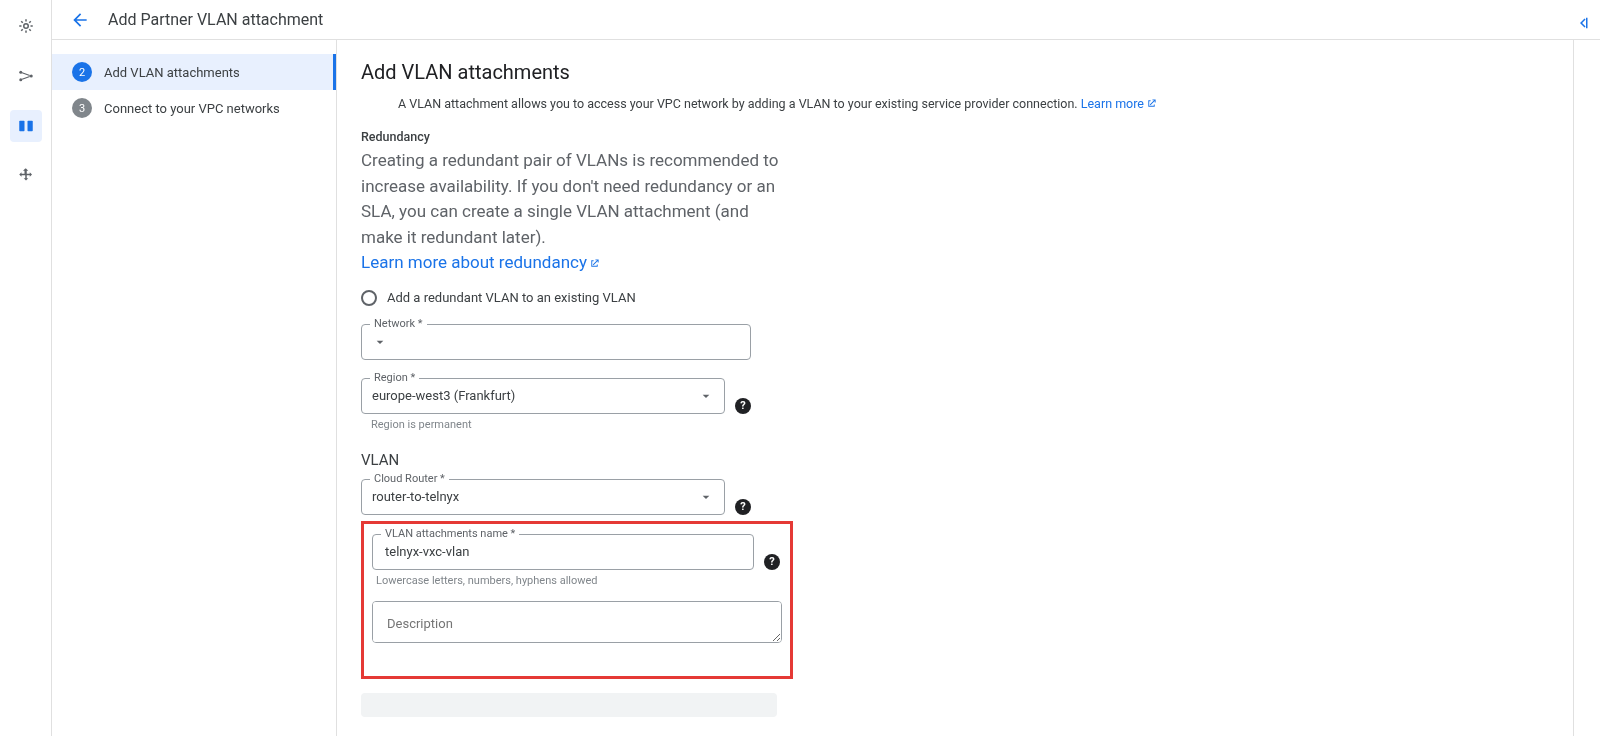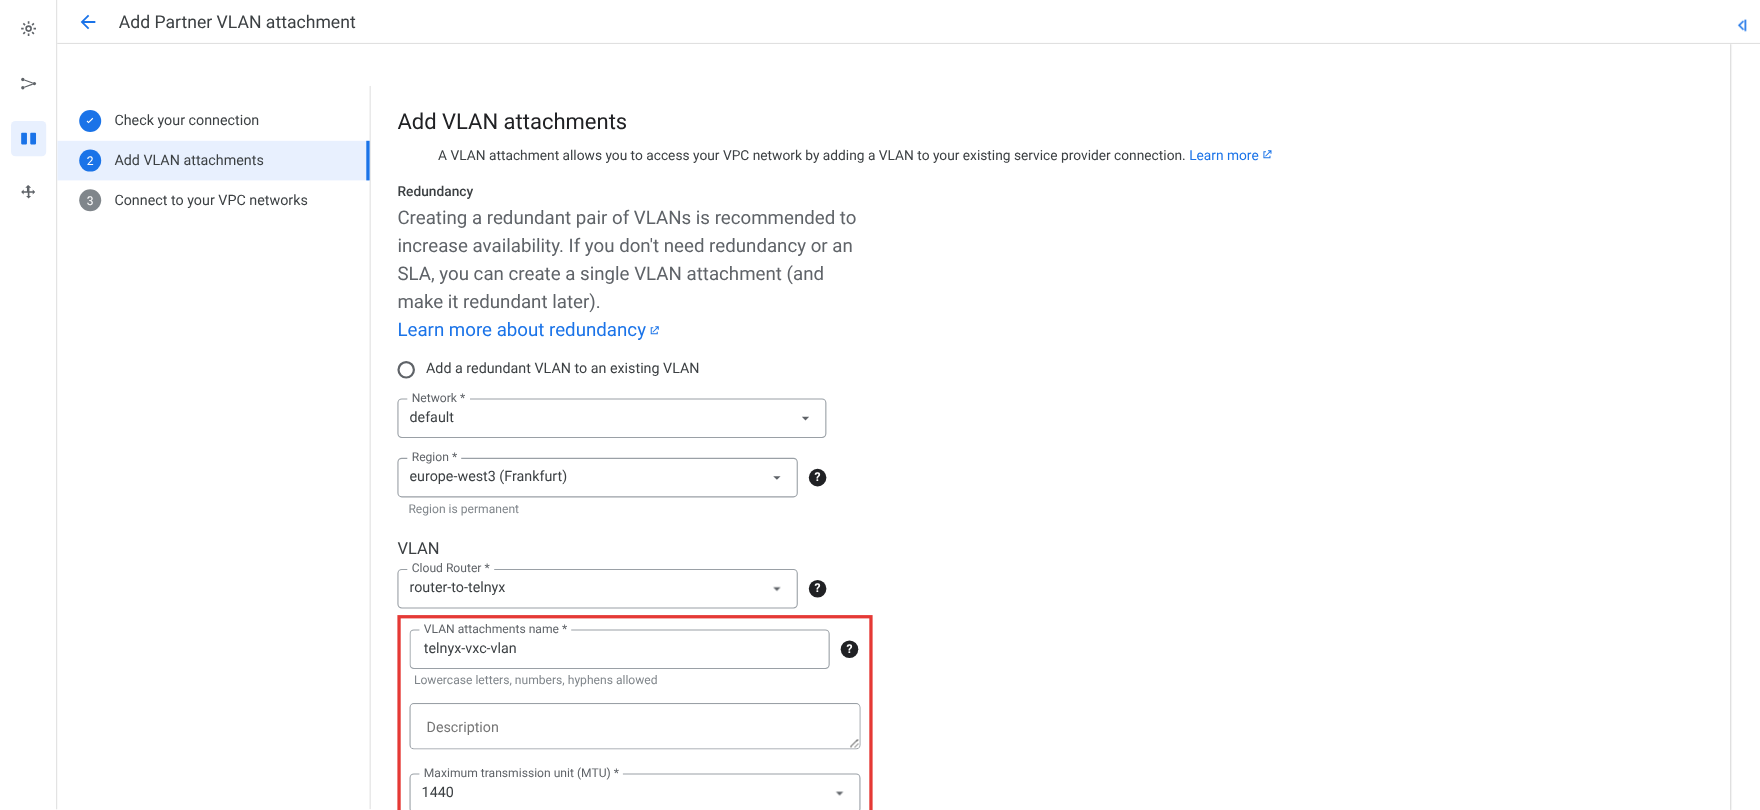--- a/index.html
+++ b/index.html
@@ -24,21 +24,21 @@
   .iconrail .rail-icon {
     width: 32px; height: 32px;
     display: flex; align-items: center; justify-content: center;
     color: #5f6368;
     border-radius: 4px;
   }
   .iconrail .rail-icon svg { width: 18px; height: 18px; }
   .iconrail .rail-icon.active { background: #e8f0fe; color: #1a73e8; }
 
   
-  .maincol { flex: 1; display: flex; flex-direction: column; position: relative; gap: 38px; }
+  .maincol { flex: 1; display: flex; flex-direction: column; position: relative; }
 
   
   .topbar {
     height: 40px;
     border-bottom: 1px solid #e0e0e0;
     display: flex; align-items: center;
     padding: 0 18px;
     gap: 18px;
   }
   .topbar .back { color: #1a73e8; cursor: pointer; display:flex; align-items:center; }
@@ -101,21 +101,21 @@
   .radio-circle {
     width: 16px; height: 16px; border: 2px solid #5f6368; border-radius: 50%;
     display: flex; align-items: center; justify-content: center; flex-shrink:0;
   }
   .radio.selected .radio-circle { border-color: #1a73e8; }
   .radio.selected .radio-circle::after {
     content:""; width: 8px; height: 8px; border-radius: 50%; background: #1a73e8;
   }
 
   
-  .field-row { display: flex; align-items: center; gap: 10px; margin-bottom: 4px; }
+  .field-row { display: flex; align-items: flex-end; gap: 10px; margin-bottom: 4px; }
   .ofield {
     position: relative; width: 390px;
     border: 1px solid #9aa0a6; border-radius: 4px;
     height: 36px; display: flex; align-items: center;
     padding: 0 10px; background: #fff;
   }
   .ofield .flabel {
     position: absolute; top: -8px; left: 8px;
     background: #fff; padding: 0 4px;
     font-size: 11px; color: #5f6368;
@@ -221,28 +221,20 @@
         <svg viewBox="0 0 24 24" fill="currentColor">
             <path d="M20 11H7.8l5.6-5.6L12 4l-8 8 8 8 1.4-1.4L7.8 13H20z"></path>
           </svg>
       </span>
       <span class="title">Add Partner VLAN attachment</span>
     </div>
 
     <div class="body">
 
       <div class="stepper">
-        <div class="step">
-          <span class="step-badge done">
-            <svg viewBox="0 0 24 24" fill="currentColor">
-                <path d="M9 16.2l-3.5-3.5 1.4-1.4L9 13.4l7.1-7.1 1.4 1.4z"></path>
-              </svg>
-          </span>
-          <span>Check your connection</span>
-        </div>
         <div class="step active">
           <span class="step-badge current">2</span>
           <span>Add VLAN attachments</span>
         </div>
         <div class="step">
           <span class="step-badge pending">3</span>
           <span>Connect to your VPC networks</span>
         </div>
       </div>
 
@@ -266,21 +258,20 @@
         <div class="radiogroup">
           <div class="radio">
             <span class="radio-circle"></span>
             <span>Add a redundant VLAN to an existing VLAN</span>
           </div>
         </div>
 
         <div class="field-row">
           <div class="ofield">
             <span class="flabel">Network *</span>
-            <span class="fvalue">default</span>
             <span class="fcaret">
                 <svg viewBox="0 0 24 24" fill="currentColor">
                   <path d="M7 10l5 5 5-5z"></path>
                 </svg>
               </span>
           </div>
         </div>
         <div style="height:14px"></div>
 
         <div class="field-row">
@@ -318,31 +309,20 @@
               <span class="flabel">VLAN attachments name *</span>
               <input class="fvalue" value="telnyx-vxc-vlan" style="">
             </div>
             <span class="helpdot">?</span>
           </div>
           <div class="sub">Lowercase letters, numbers, hyphens allowed</div>
 
           <textarea class="otextarea" placeholder="Description" style=""></textarea>
 
           <div style="height:18px"></div>
-          <div class="field-row">
-            <div class="ofield" style="width:410px">
-              <span class="flabel">Maximum transmission unit (MTU) *</span>
-              <span class="fvalue">1440</span>
-              <span class="fcaret">
-                  <svg viewBox="0 0 24 24" fill="currentColor">
-                    <path d="M7 10l5 5 5-5z"></path>
-                  </svg>
-                </span>
-            </div>
-          </div>
         </div>
 
         <div class="info">
           
           
         </div>
 
       </div>
     </div>
   </div>

